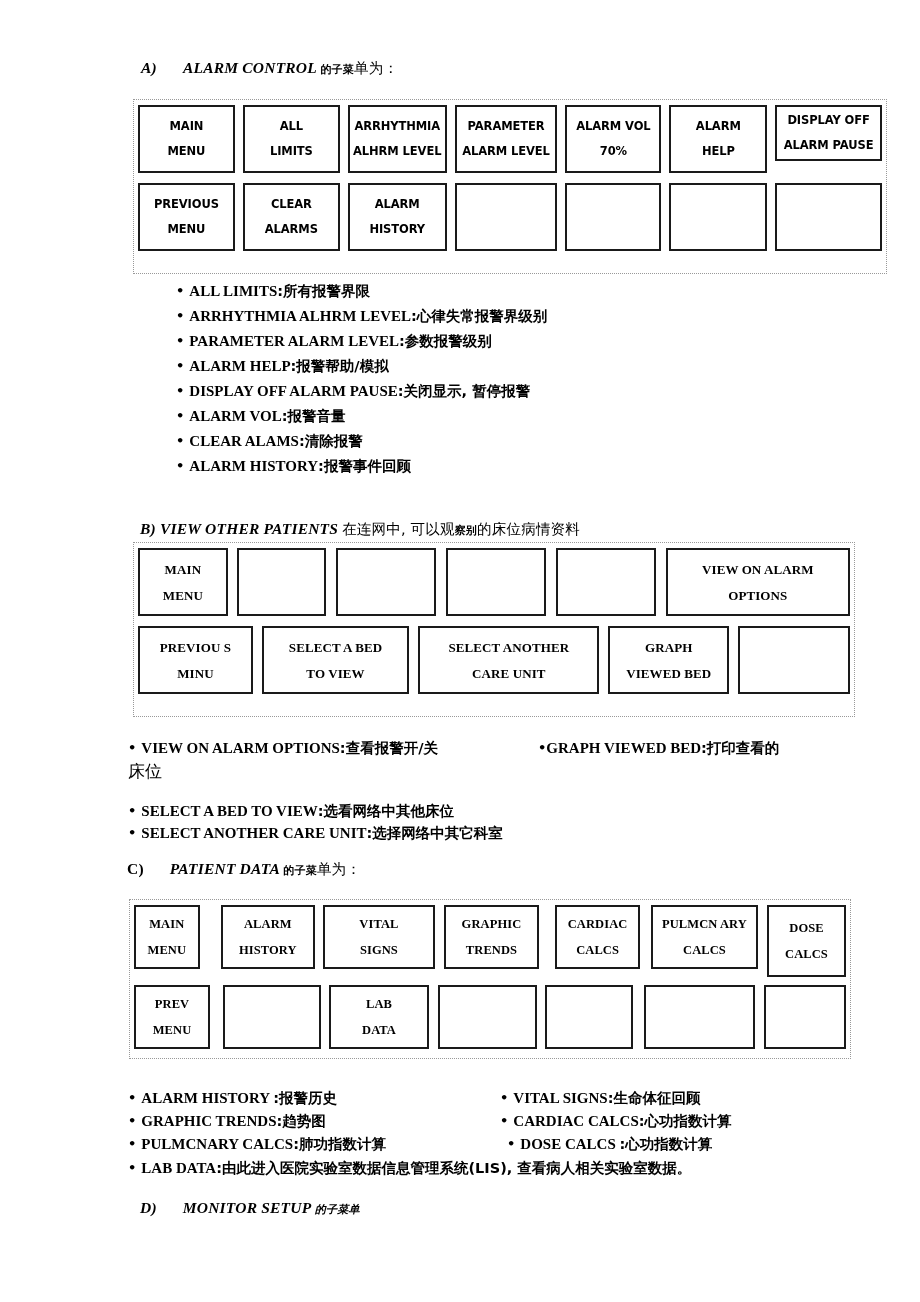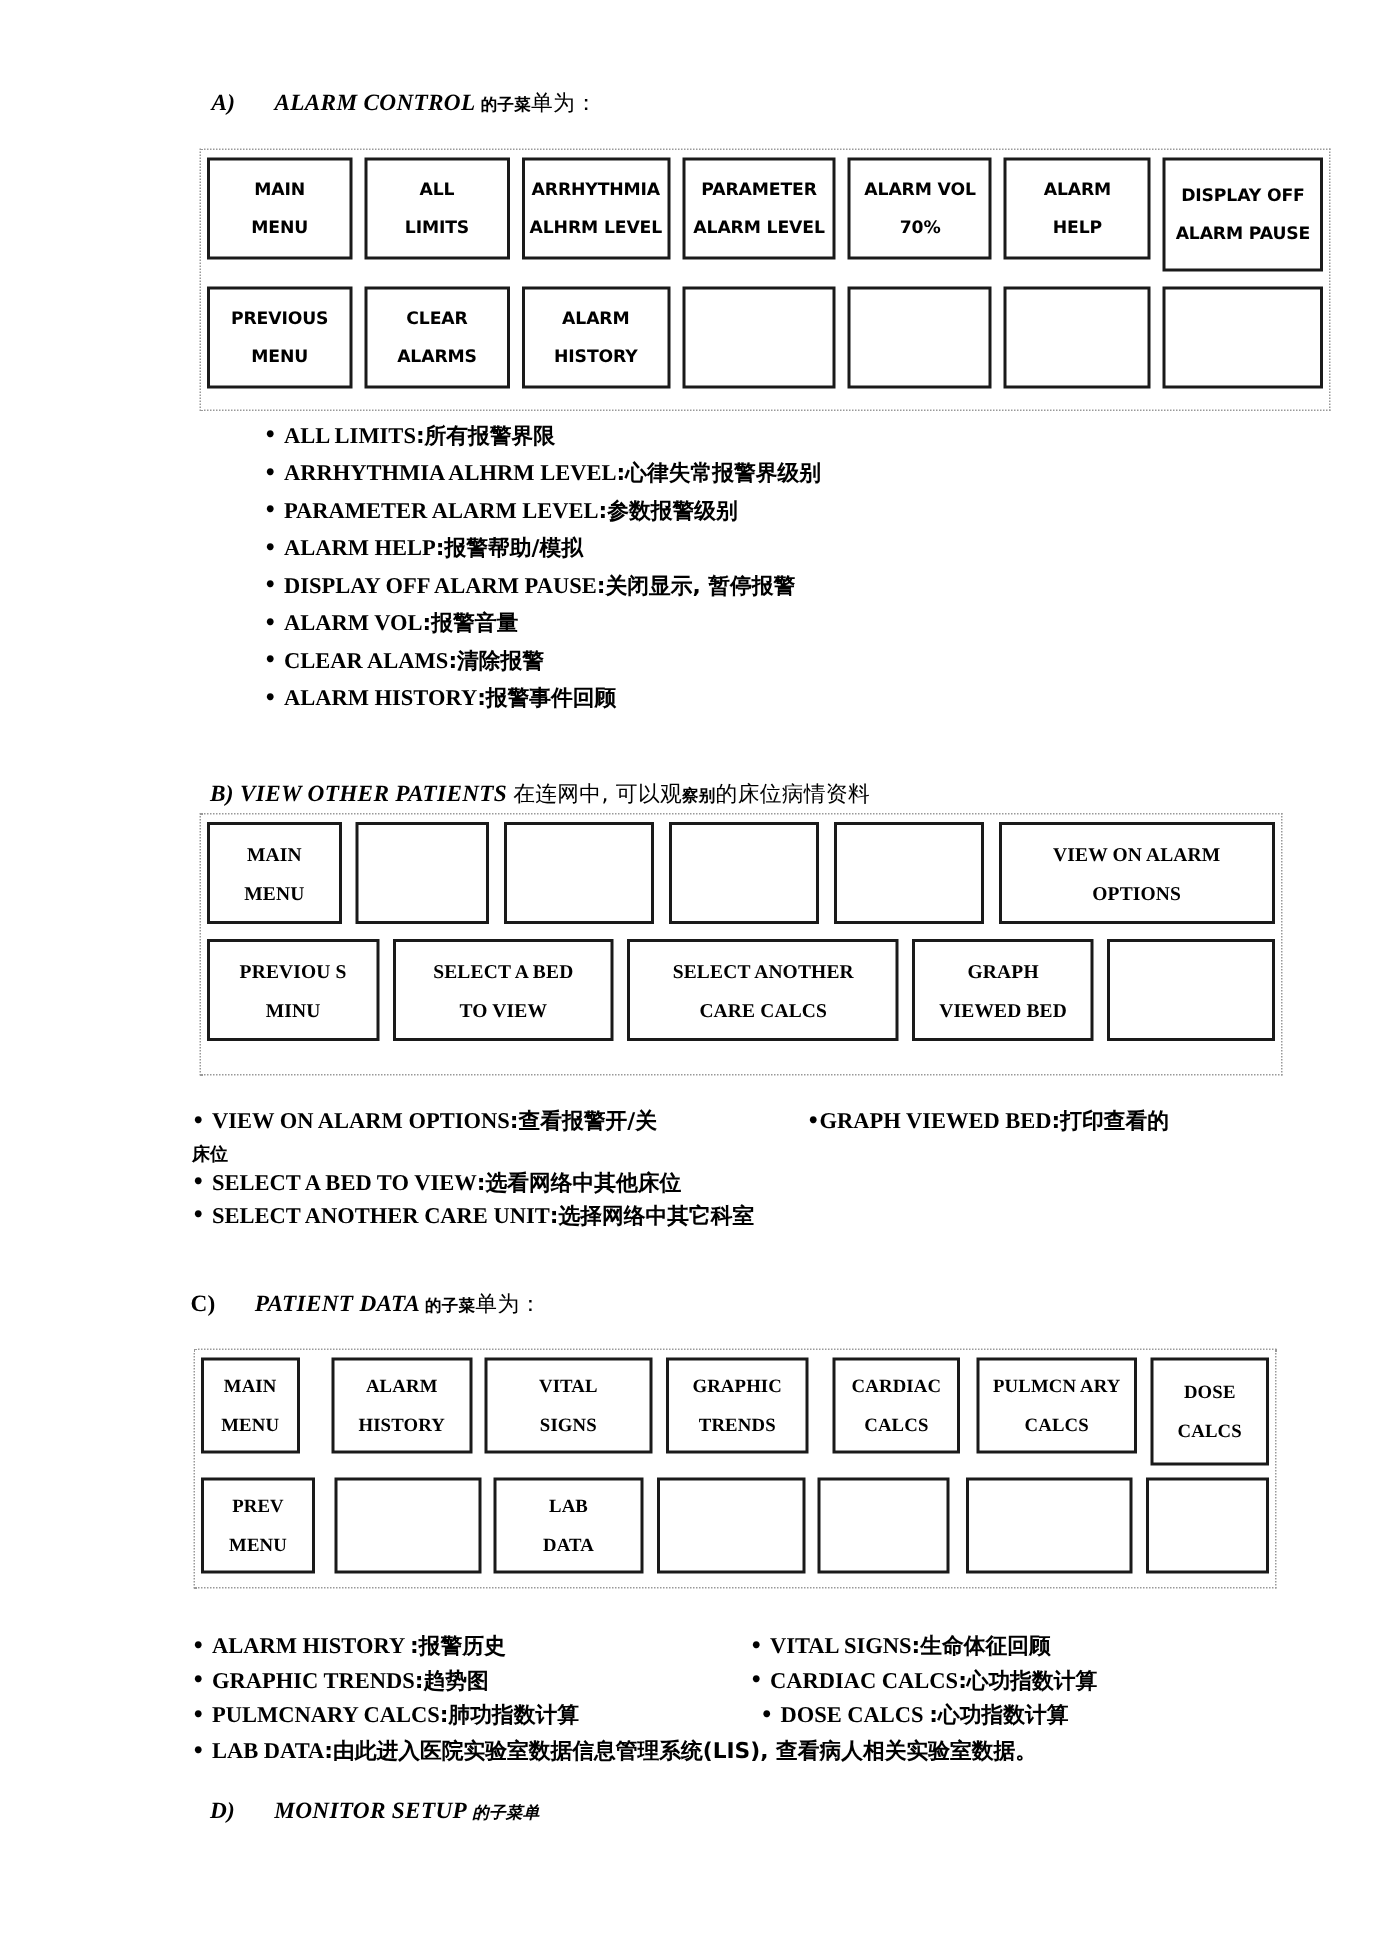--- a/index.html
+++ b/index.html
@@ -128,24 +128,24 @@
     font-family: "DejaVu Sans", "Liberation Sans", sans-serif;
     font-weight: bold;
     font-size: 14.5px;
   }
 
   .bullets-b .bullet-line { margin-bottom: 7px; }
   .bullets-c .bullet-line { margin-bottom: 8px; }
 
   .nobullet-cont {
     font-family: "DejaVu Sans", "Liberation Sans", sans-serif;
-    font-weight: bold;
-    font-size: 12px;
+    font-weight: normal;
+    font-size: 17px;
     line-height: 1.0;
-    margin-bottom: 7px;
+    margin-bottom: 24px;
     white-space: nowrap;
   }
 </style>
 </head>
 <body>
 
 <div class="page">
 
   <div class="heading" style="left:141px; top:59px;">
     <span class="marker">A)</span>
@@ -173,21 +173,21 @@
         <span class="line">ALARM LEVEL</span>
       </div>
       <div class="menu-cell" style="width:97px;height:68px;margin-right:8px;">
         <span class="line">ALARM VOL</span>
         <span class="line">70%</span>
       </div>
       <div class="menu-cell" style="width:99px;height:68px;margin-right:8px;">
         <span class="line">ALARM</span>
         <span class="line">HELP</span>
       </div>
-      <div class="menu-cell" style="width:108px;height:76px;">
+      <div class="menu-cell" style="width:108px;height:56px;">
         <span class="line">DISPLAY OFF</span>
         <span class="line">ALARM PAUSE</span>
       </div>
     </div>
 
     <div class="menu-row">
       <div class="menu-cell" style="width:98px;height:68px;margin-right:8px;">
         <span class="line">PREVIOUS</span>
         <span class="line">MENU</span>
       </div>
@@ -260,21 +260,21 @@
       <div class="menu-cell" style="width:116px;height:68px;margin-right:9px;">
         <span class="line">PREVIOU S</span>
         <span class="line">MINU</span>
       </div>
       <div class="menu-cell" style="width:149px;height:68px;margin-right:9px;text-align:right;">
         <span class="line">SELECT A BED</span>
         <span class="line">TO VIEW</span>
       </div>
       <div class="menu-cell" style="width:183px;height:68px;margin-right:9px;">
         <span class="line">SELECT ANOTHER</span>
-        <span class="line">CARE CALCS</span>
+        <span class="line">CARE UNIT</span>
       </div>
       <div class="menu-cell" style="width:122px;height:68px;margin-right:9px;">
         <span class="line">GRAPH</span>
         <span class="line">VIEWED BED</span>
       </div>
       <div class="menu-cell" style="width:113px;height:68px;"></div>
     </div>
   </div>
 
   <div class="bullets bullets-b" style="left:128px; top:741px;">

